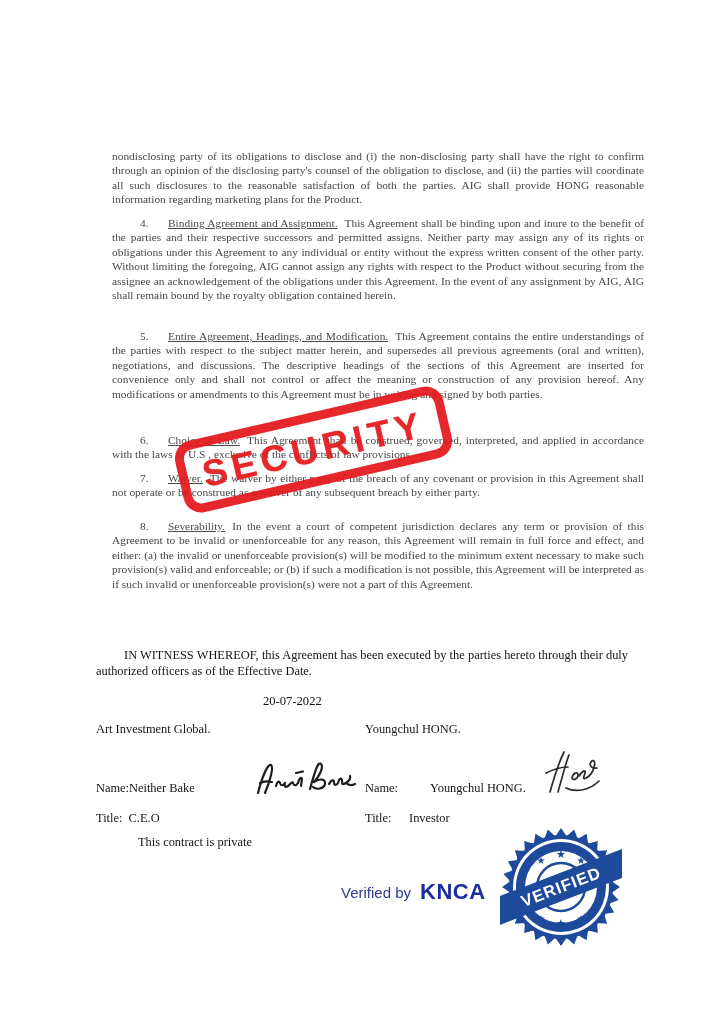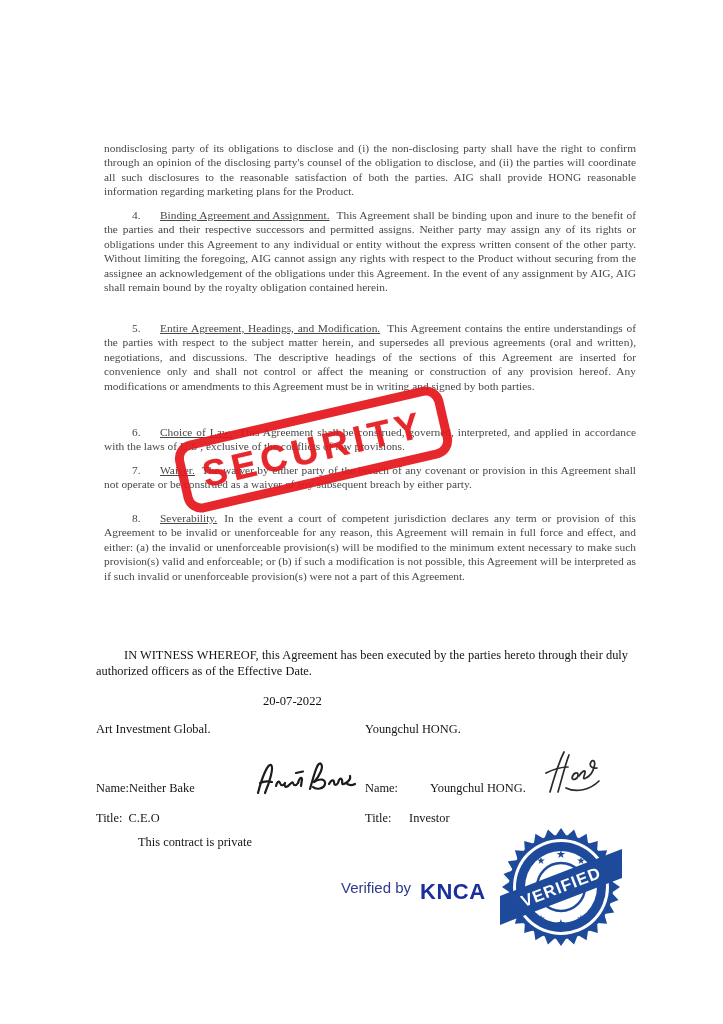--- a/index.html
+++ b/index.html
@@ -6,21 +6,21 @@
   .page{
     position:relative;
     width:723px;height:1024px;
     background:#ffffff;
     overflow:hidden;
     font-family:"Liberation Serif", serif;
   }
   
   .para{
     position:absolute;left:96px;width:532px;
-    margin:8px;
+    margin:16px;
     font-size:11.4px;line-height:14.4px;
     text-align:justify;
     color:#474747;
     filter:blur(0.32px);
   }
   .num-para{text-indent:28px;}
   .pnum{display:inline-block;width:28px;text-indent:0;}
   .phead{text-decoration:underline;}
   .pbody{margin-left:7px;}
   .witness{
@@ -53,21 +53,21 @@
     font-weight:bold;
     font-size:37px;line-height:1;
     letter-spacing:5px;
     color:#e5181e;
     white-space:nowrap;
     text-shadow:0 0 1px rgba(229,24,30,.6);
   }
   
   .verified-row{
     position:absolute;left:341px;top:879px;
-    display:flex;gap:9px;
+    display:flex;align-items:center;gap:9px;
     font-family:"Liberation Sans", sans-serif;
   }
   .verified-by{font-size:15px;color:#2e3b8e;}
   .verifier-name{font-size:22px;font-weight:900;color:#1b2f9c;letter-spacing:0.5px;}
   .badge-wrap{position:absolute;left:500px;top:826px;width:122px;height:122px;}
 </style>
 </head>
 <body>
 
 <div class="page">

